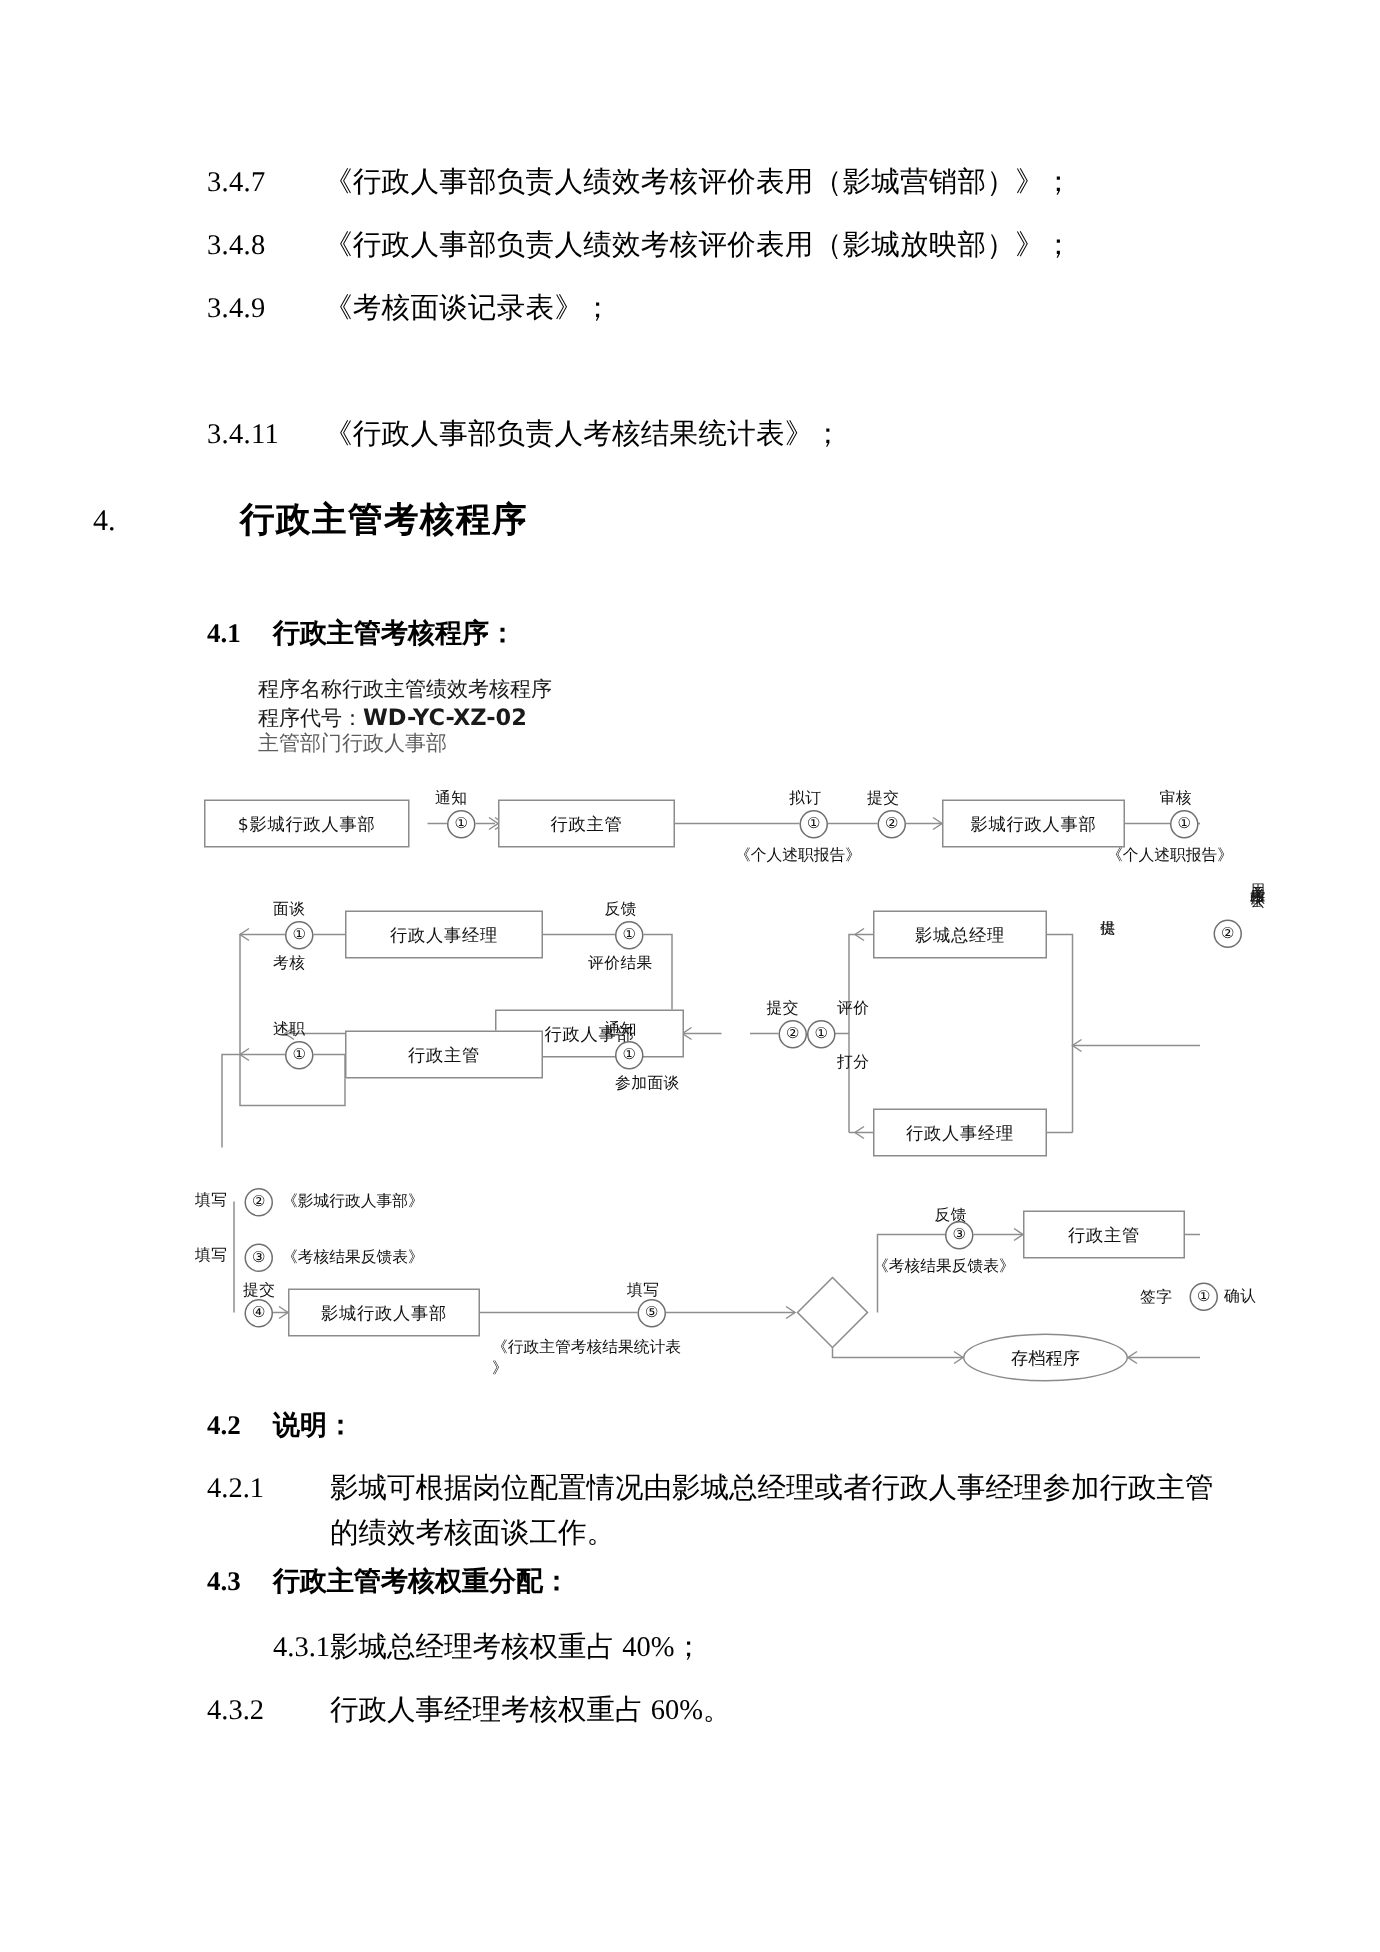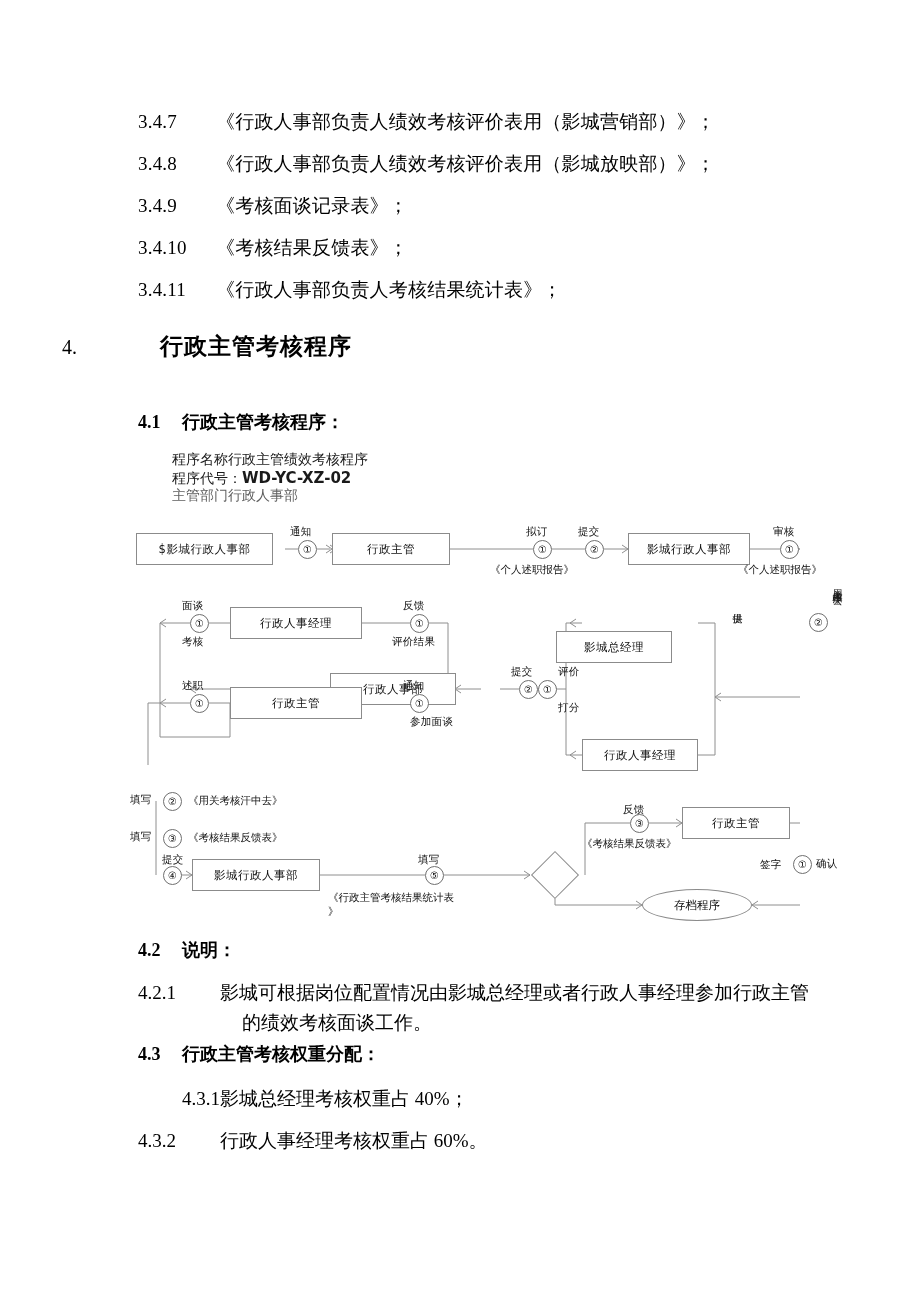--- a/index.html
+++ b/index.html
@@ -47,21 +47,21 @@
     font-family:"Liberation Serif",serif;
   }
 
   
   .para{
     position:absolute;
     font-size:19px;line-height:30px;
     white-space:nowrap;
   }
   .para .pn{display:inline-block;width:82px;}
-  .para .l2{display:block;margin-left:104px;}
+  .para .l2{display:block;margin-left:82px;}
 
   
   .dh{
     position:absolute;left:172px;
     font-size:14px;
     font-family:"DejaVu Sans","Liberation Sans",sans-serif;
     white-space:nowrap;
     color:#1a1a1a;
   }
   .dh b{font-weight:bold;font-size:15px;}
@@ -142,23 +142,20 @@
 
   <div class="listline" style="left:138px;top:110px;">
     <span class="num">3.4.7</span><span>《行政人事部负责人绩效考核评价表用（影城营销部）》；</span>
   </div>
   <div class="listline" style="left:138px;top:152px;">
     <span class="num">3.4.8</span><span>《行政人事部负责人绩效考核评价表用（影城放映部）》；</span>
   </div>
   <div class="listline" style="left:138px;top:194px;">
     <span class="num">3.4.9</span><span>《考核面谈记录表》；</span>
   </div>
-  <div class="listline" style="left:138px;top:236px;">
-    <span class="num">3.4.10</span><span>《考核结果反馈表》；</span>
-  </div>
   <div class="listline" style="left:138px;top:278px;">
     <span class="num">3.4.11</span><span>《行政人事部负责人考核结果统计表》；</span>
   </div>
 
   <div class="sec-num">4.</div>
   <div class="sec-title">行政主管考核程序</div>
 
   <div class="subhead" style="left:138px;top:410px;">
     <span class="sn">4.1</span><span>行政主管考核程序：</span>
   </div>
@@ -302,39 +299,39 @@
 
     <div class="fnode" style="left:200px;top:168px;width:126px;height:32px;">
       <span>行政人事部</span>
     </div>
     <div class="flabel" style="left:381px;top:160px;">提交</div>
     <div class="fcirc" style="left:389px;top:175px;">②</div>
     <div class="flabel" style="left:428px;top:160px;text-align:center;">评价</div>
     <div class="fcirc" style="left:408px;top:175px;">①</div>
     <div class="flabel" style="left:428px;top:196px;">打分</div>
 
-    <div class="fnode" style="left:426px;top:102px;width:116px;height:32px;margin-top:24px;">
+    <div class="fnode" style="left:452px;top:102px;width:116px;height:32px;">
       <span>影城总经理</span>
     </div>
     <div class="fnode" style="left:452px;top:234px;width:116px;height:32px;">
       <span>行政人事经理</span>
     </div>
 
     <div class="fnode" style="left:100px;top:182px;width:132px;height:32px;">
       <span>行政主管</span>
     </div>
     <div class="flabel" style="left:52px;top:174px;">述职</div>
     <div class="fcirc" style="left:60px;top:189px;">①</div>
     <div class="flabel" style="left:273px;top:174px;">通知</div>
     <div class="fcirc" style="left:280px;top:189px;">①</div>
     <div class="flabel" style="left:280px;top:210px;">参加面谈</div>
 
     <div class="flabel" style="left:0px;top:288px;">填写</div>
     <div class="fcirc" style="left:33px;top:287px;">②</div>
-    <div class="fdoc" style="left:58px;top:289px;">《用关考核汗中去》</div>
+    <div class="fdoc" style="left:58px;top:289px;">《影城行政人事部》</div>
 
     <div class="flabel" style="left:0px;top:325px;">填写</div>
     <div class="fcirc" style="left:33px;top:324px;">③</div>
     <div class="fdoc" style="left:58px;top:326px;">《考核结果反馈表》</div>
 
     <div class="flabel" style="left:32px;top:348px;">提交</div>
     <div class="fcirc" style="left:33px;top:361px;">④</div>
 
     <div class="fnode" style="left:62px;top:354px;width:128px;height:32px;">
       <span>影城行政人事部</span>

